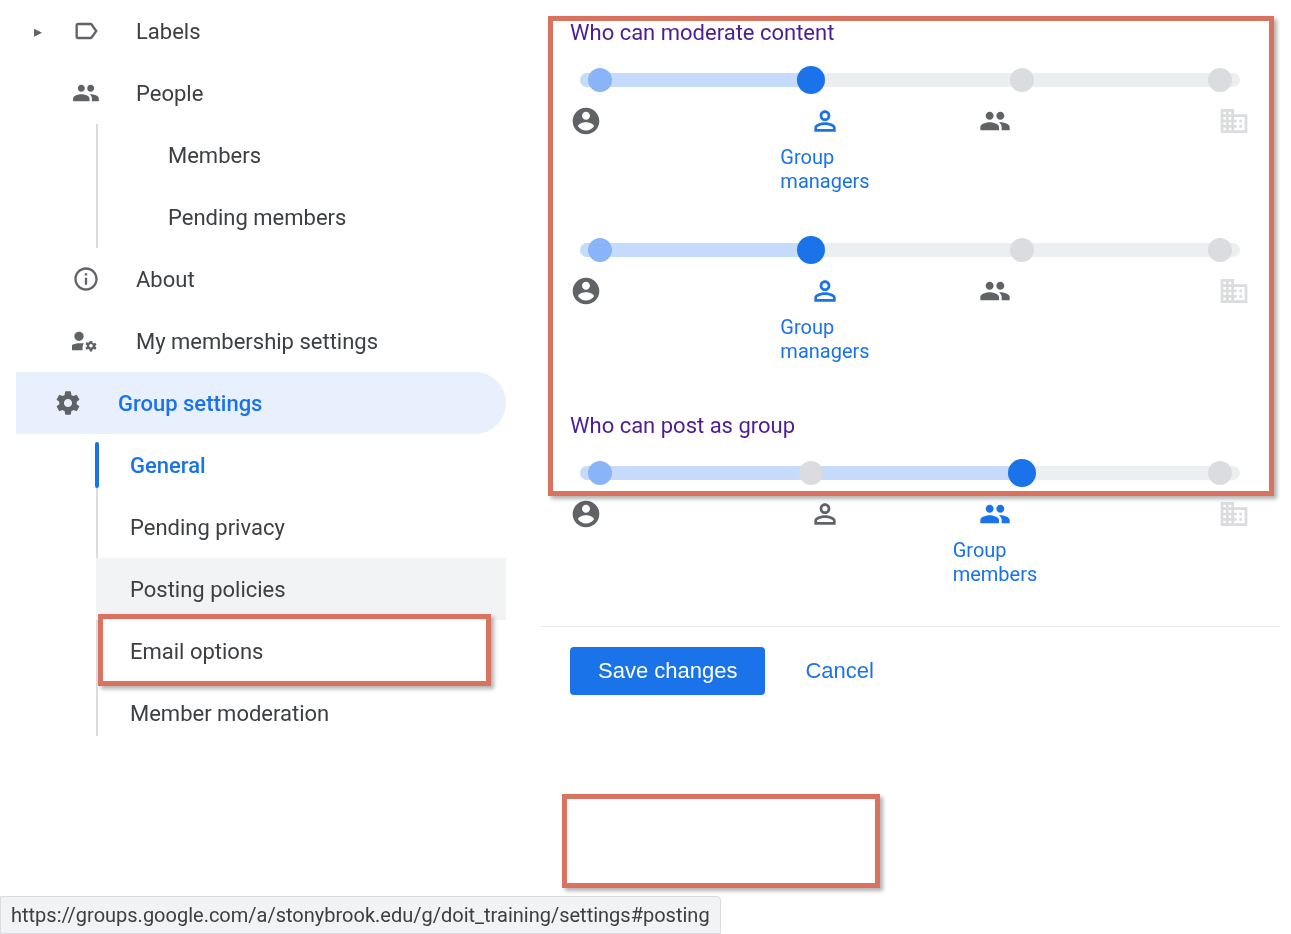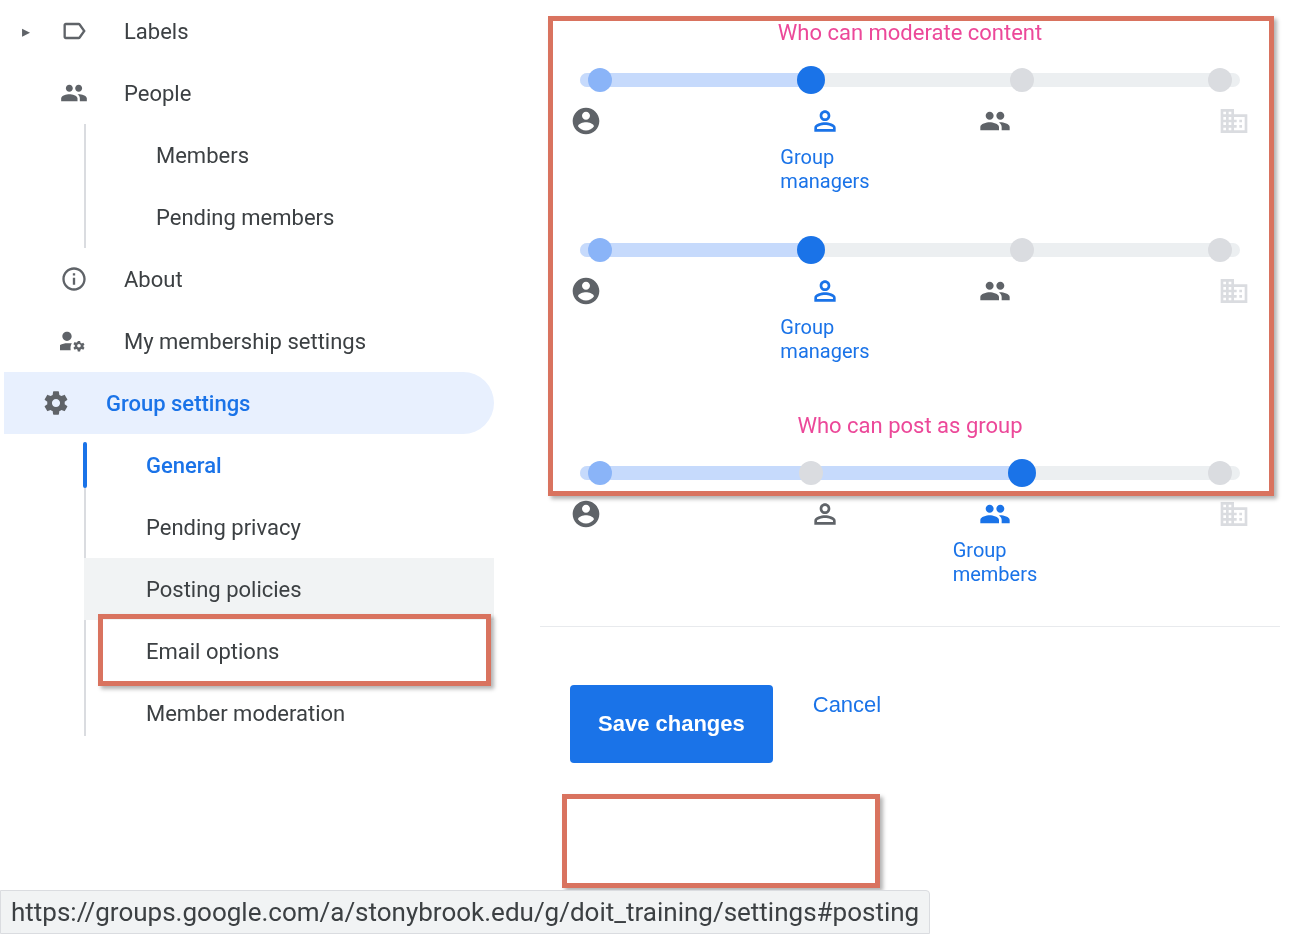--- a/index.html
+++ b/index.html
@@ -1,59 +1,59 @@
 <!DOCTYPE html>
 <html><head>
 <meta charset="utf-8">
 <style>
 * { box-sizing: border-box; margin: 0; padding: 0; }
 body { font-family: 'Google Sans', Roboto, Arial, sans-serif; background: #fff; color: #202124; width: 1291px; height: 934px; position: relative; overflow: hidden; }
 
-.sidebar { width: 490px; position: absolute; left: 4px; top: 0; }
+.sidebar { width: 490px; position: absolute; left: 16px; top: 0; }
 .nav-item { display: flex; align-items: center; height: 62px; padding-left: 56px; cursor: pointer; border-radius: 0 32px 32px 0; font-size: 22px; color: #3c4043; }
 .nav-item .icon { width: 28px; height: 28px; margin-right: 36px; display: flex; align-items: center; justify-content: center; fill: #5f6368; }
 .nav-item.active { background: #e8f0fe; color: #1a73e8; font-weight: 500; padding-left: 38px; }
 .nav-item.active .icon { fill: #5f6368; }
 .nav-item.expand-caret::before { content: '▸'; position: absolute; left: 18px; color: #5f6368; font-size: 16px; }
 .sub-list { margin-left: 80px; border-left: 2px solid #dadce0; }
 .sub-item { height: 62px; display: flex; align-items: center; padding-left: 70px; font-size: 22px; color: #3c4043; cursor: pointer; }
 .settings-sub { margin-left: 80px; position: relative; }
 .settings-sub::before { content: ''; position: absolute; left: 0; top: 8px; bottom: 8px; width: 2px; background: #dadce0; }
-.settings-item { height: 62px; display: flex; align-items: center; padding-left: 62px; font-size: 22px; color: #3c4043; cursor: pointer; position: relative; }
+.settings-item { height: 62px; display: flex; align-items: center; padding-left: 34px; font-size: 22px; color: #3c4043; cursor: pointer; position: relative; }
 .settings-item.current { color: #1a73e8; font-weight: 500; }
 .settings-item.current::before { content: ''; position: absolute; left: -1px; top: 8px; bottom: 8px; width: 4px; background: #1a73e8; border-radius: 2px; }
 .settings-item.hovered { background: #f1f3f4; }
 
 .main { position: absolute; left: 540px; top: 0; width: 740px; }
 .section { padding: 20px 30px 30px 30px; }
-.section-title { font-size: 22px; color: #ec4899; margin-bottom: 28px; text-align: center; }
+.section-title { font-size: 22px; color: #4c1d95; margin-bottom: 28px; }
 .slider-track { position: relative; height: 14px; border-radius: 7px; background: #eceff1; margin: 0 10px 18px 10px; }
 .slider-fill { position: absolute; left: 0; top: 0; height: 100%; border-radius: 7px; background: #c6dafc; }
 .slider-handle { position: absolute; width: 28px; height: 28px; background: #1a73e8; border-radius: 50%; top: 50%; transform: translate(-50%, -50%); }
 .slider-dot { position: absolute; width: 24px; height: 24px; background: #dadce0; border-radius: 50%; top: 50%; transform: translate(-50%, -50%); }
 .slider-dot.start { background: #8ab4f8; }
 .option-row { display: flex; justify-content: space-between; margin: 0 0px; }
 .option { flex: 1; display: flex; flex-direction: column; align-items: center; }
 .option:first-child{align-items:flex-start;}
 .option:last-child{align-items:flex-end;}
 .opt-icon { width: 32px; height: 32px; fill: #5f6368; }
 .opt-icon.selected { fill: #1a73e8; }
 .opt-icon.disabled { fill: #dadce0; }
 .opt-label { margin-top: 8px; font-size: 20px; color: #1a73e8; text-align: left; max-width: 120px; }
 
 .button-row { display: flex; align-items: center; gap: 40px; padding: 20px 30px; border-top: 1px solid #e8eaed; margin-top: 10px; }
-.btn-primary { background: #1a73e8; color: #fff; border: none; border-radius: 4px; padding: 26px 28px; font-size: 22px; font-weight: 700; cursor: pointer; margin-top: 38px; }
+.btn-primary { background: #1a73e8; color: #fff; border: none; border-radius: 4px; padding: 11px 28px; font-size: 22px; font-weight: 400; cursor: pointer; }
 .btn-link { background: none; border: none; color: #1a73e8; font-size: 22px; cursor: pointer; }
 
 .highlight-box { position: absolute; border: 5px solid #d9735f; box-shadow: 3px 3px 4px rgba(0,0,0,0.3); pointer-events: none; }
 .hl-main { left: 548px; top: 16px; width: 726px; height: 480px; }
 .hl-sidebar { left: 98px; top: 614px; width: 393px; height: 72px; }
 .hl-save { left: 562px; top: 794px; width: 318px; height: 94px; }
 
-.status-bar { position: absolute; left: 0; bottom: 0; background: #f1f3f4; border: 1px solid #dadce0; padding: 6px 10px; font-size: 26px; color: #3c4043; border-radius: 0 4px 0 0; }
+.status-bar { position: absolute; left: 0; bottom: 0; background: #f1f3f4; border: 1px solid #dadce0; padding: 6px 10px; font-size: 20px; color: #3c4043; border-radius: 0 4px 0 0; }
 </style>
 </head>
 <body>
 
 <svg width="0" height="0" style="position:absolute">
   <defs>
     <g id="ic-label">
         <path d="M17.63 5.84C17.27 5.33 16.67 5 16 5L5 5.01C3.9 5.01 3 5.9 3 7v10c0 1.1.9 1.99 2 1.99L16 19c.67 0 1.27-.33 1.63-.84L22 12l-4.37-6.16zM16 17H5V7h11l3.55 5L16 17z"></path>
       </g>
     <g id="ic-people">

